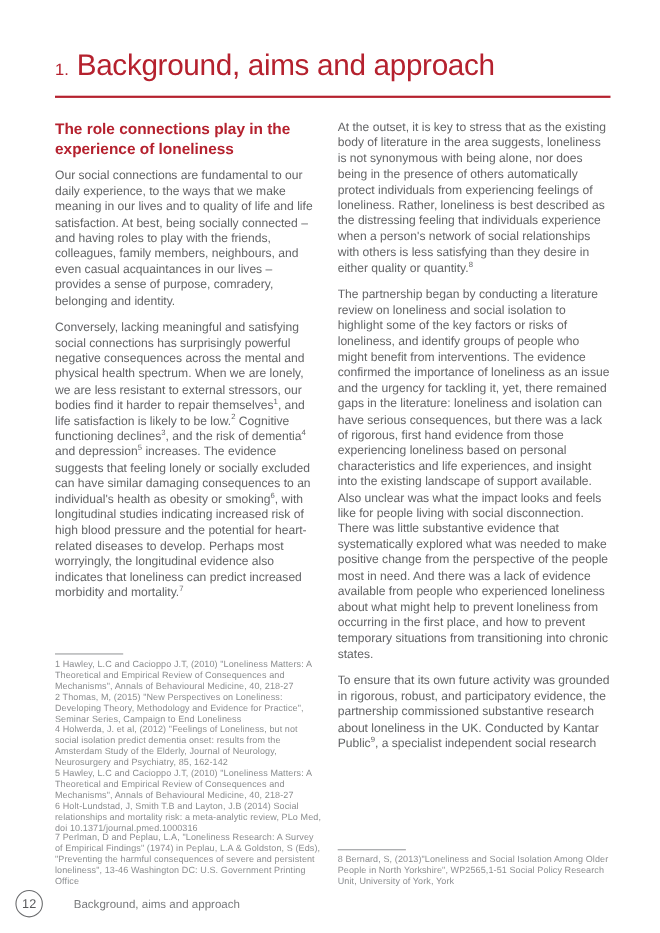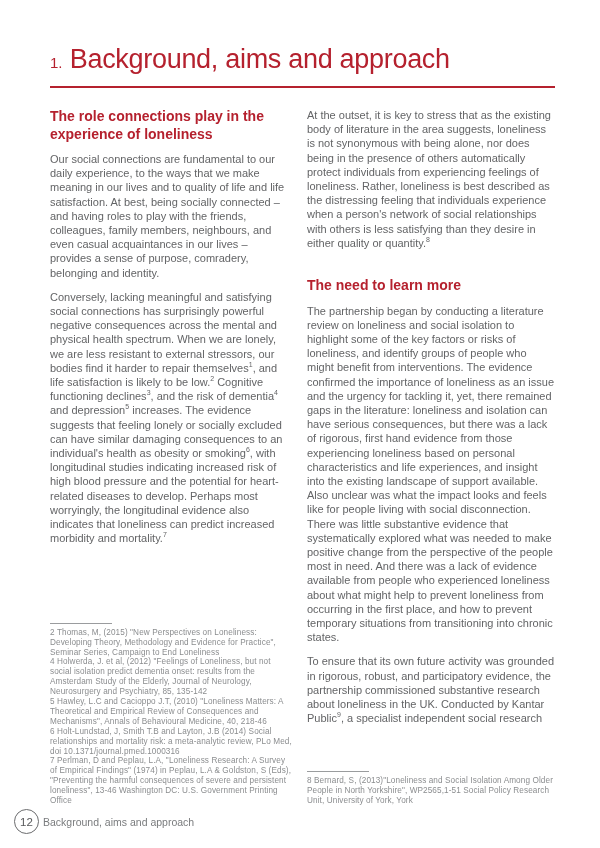--- a/index.html
+++ b/index.html
@@ -44,21 +44,21 @@
 
   .fn-block{margin-top:auto;}
   .fn-rule{width:62px;border-top:1px solid #9a9c9e;margin-bottom:4px;}
   p.fn{
     margin:0;color:var(--fn-text);
     font-size:8.2px;line-height:9.9px;letter-spacing:0.1px;
   }
 
   .footer{
     position:absolute;left:14px;top:809px;
-    display:flex;align-items:center;gap:4px;
+    display:flex;align-items:center;gap:28px;
   }
   .page-circle{
     width:25px;height:25px;border:1.2px solid #6b6c6e;border-radius:50%;
     display:flex;align-items:center;justify-content:center;
     color:#58595b;font-size:11.5px;
   }
   .footer-label{color:var(--footer-text);font-size:10.5px;}
 </style>
 </head>
 <body>
@@ -73,31 +73,31 @@
 
     <div class="columns">
 
       <section class="col col-left">
         <h2 class="sub">The role connections play in the experience of loneliness</h2>
         <p class="body">Our social connections are fundamental to our daily experience, to the ways that we make meaning in our lives and to quality of life and life satisfaction. At best, being socially connected – and having roles to play with the friends, colleagues, family members, neighbours, and even casual acquaintances in our lives – provides a sense of purpose, comradery, belonging and identity.</p>
         <p class="body">Conversely, lacking meaningful and satisfying social connections has surprisingly powerful negative consequences across the mental and physical health spectrum. When we are lonely, we are less resistant to external stressors, our bodies find it harder to repair themselves<sup>1</sup>, and life satisfaction is likely to be low.<sup>2</sup> Cognitive functioning declines<sup>3</sup>, and the risk of dementia<sup>4</sup> and depression<sup>5</sup> increases. The evidence suggests that feeling lonely or socially excluded can have similar damaging consequences to an individual's health as obesity or smoking<sup>6</sup>, with longitudinal studies indicating increased risk of high blood pressure and the potential for heart-related diseases to develop. Perhaps most worryingly, the longitudinal evidence also indicates that loneliness can predict increased morbidity and mortality.<sup>7</sup></p>
 
         <div class="fn-block">
           <div class="fn-rule"></div>
+          <p class="fn">1 Hawley, L.C and Cacioppo J.T, (2010) "Loneliness Matters: A Theoretical and Empirical Review of Consequences and Mechanisms", Annals of Behavioural Medicine, 40, 218-27</p>
           <p class="fn">2 Thomas, M, (2015) "New Perspectives on Loneliness: Developing Theory, Methodology and Evidence for Practice", Seminar Series, Campaign to End Loneliness</p>
-          <p class="fn">4 Holwerda, J. et al, (2012) "Feelings of Loneliness, but not social isolation predict dementia onset: results from the Amsterdam Study of the Elderly, Journal of Neurology, Neurosurgery and Psychiatry, 85, 135-142</p>
-          <p class="fn">5 Hawley, L.C and Cacioppo J.T, (2010) "Loneliness Matters: A Theoretical and Empirical Review of Consequences and Mechanisms", Annals of Behavioural Medicine, 40, 218-46</p>
+          <p class="fn">4 Holwerda, J. et al, (2012) "Feelings of Loneliness, but not social isolation predict dementia onset: results from the Amsterdam Study of the Elderly, Journal of Neurology, Neurosurgery and Psychiatry, 85, 162-142</p>
+          <p class="fn">5 Hawley, L.C and Cacioppo J.T, (2010) "Loneliness Matters: A Theoretical and Empirical Review of Consequences and Mechanisms", Annals of Behavioural Medicine, 40, 218-27</p>
           <p class="fn">6 Holt-Lundstad, J, Smith T.B and Layton, J.B (2014) Social relationships and mortality risk: a meta-analytic review, PLo Med, doi 10.1371/journal.pmed.1000316</p>
           <p class="fn">7 Perlman, D and Peplau, L.A, "Loneliness Research: A Survey of Empirical Findings" (1974) in Peplau, L.A &amp; Goldston, S (Eds), "Preventing the harmful consequences of severe and persistent loneliness", 13-46 Washington DC: U.S. Government Printing Office</p>
         </div>
       </section>
 
       <section class="col col-right">
         <p class="body">At the outset, it is key to stress that as the existing body of literature in the area suggests, loneliness is not synonymous with being alone, nor does being in the presence of others automatically protect individuals from experiencing feelings of loneliness. Rather, loneliness is best described as the distressing feeling that individuals experience when a person's network of social relationships with others is less satisfying than they desire in either quality or quantity.<sup>8</sup></p>
-        <h2 class="sub after-para">The need to learn more</h2>
         <p class="body">The partnership began by conducting a literature review on loneliness and social isolation to highlight some of the key factors or risks of loneliness, and identify groups of people who might benefit from interventions. The evidence confirmed the importance of loneliness as an issue and the urgency for tackling it, yet, there remained gaps in the literature: loneliness and isolation can have serious consequences, but there was a lack of rigorous, first hand evidence from those experiencing loneliness based on personal characteristics and life experiences, and insight into the existing landscape of support available. Also unclear was what the impact looks and feels like for people living with social disconnection. There was little substantive evidence that systematically explored what was needed to make positive change from the perspective of the people most in need. And there was a lack of evidence available from people who experienced loneliness about what might help to prevent loneliness from occurring in the first place, and how to prevent temporary situations from transitioning into chronic states.</p>
         <p class="body">To ensure that its own future activity was grounded in rigorous, robust, and participatory evidence, the partnership commissioned substantive research about loneliness in the UK. Conducted by Kantar Public<sup>9</sup>, a specialist independent social research</p>
 
         <div class="fn-block">
           <div class="fn-rule"></div>
           <p class="fn">8 Bernard, S, (2013)"Loneliness and Social Isolation Among Older People in North Yorkshire", WP2565,1-51 Social Policy Research Unit, University of York, York</p>
         </div>
       </section>
 
     </div>

